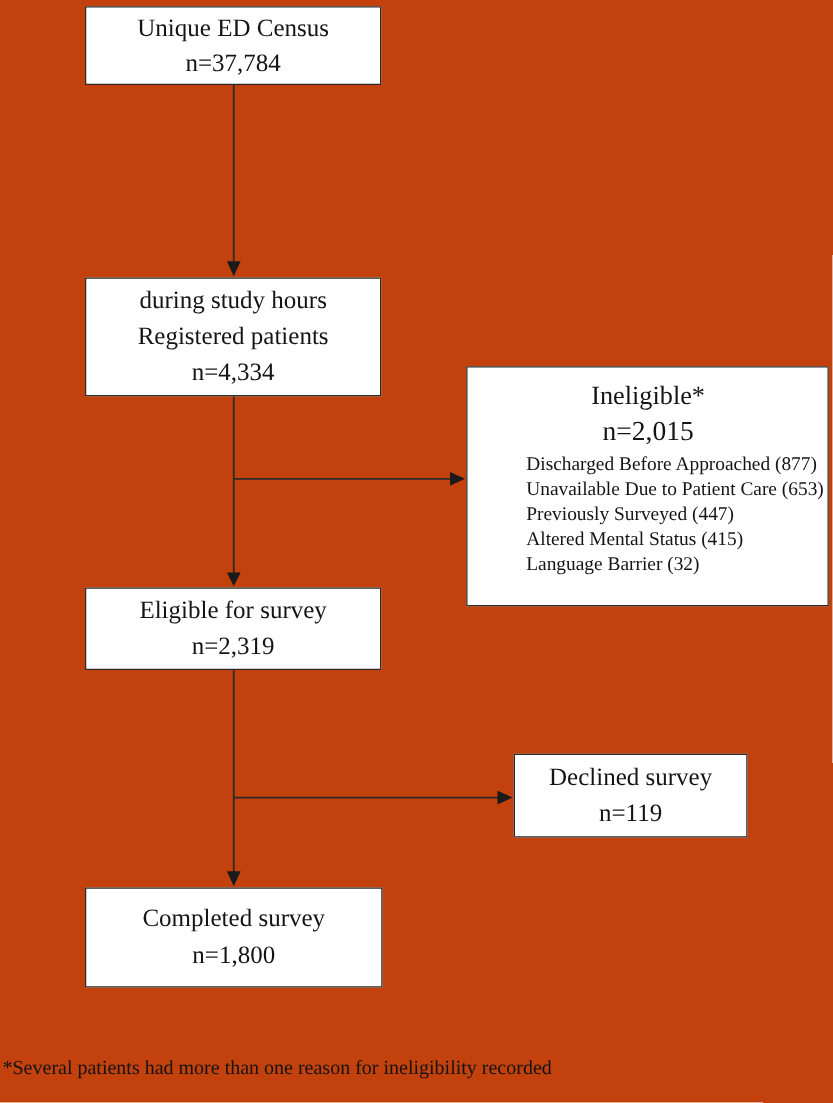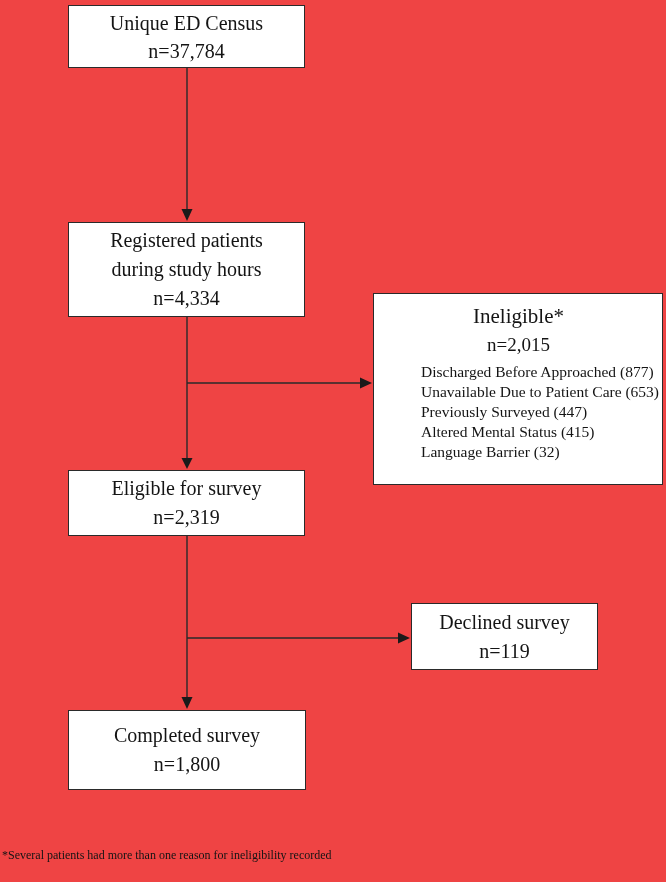--- a/index.html
+++ b/index.html
@@ -1,20 +1,20 @@
 <!DOCTYPE html>
 <html><head>
 <meta charset="utf-8">
 <style>
   html, body { margin: 0; padding: 0; background: #ffffff; }
   .canvas {
     position: relative;
     width: 666px;
     height: 882px;
-    background: #ef4444;
+    background: #c2410c;
     font-family: "Liberation Serif", "DejaVu Serif", serif;
     color: #141414;
     overflow: hidden;
   }
   .connectors {
     position: absolute;
     left: 0; top: 0;
     width: 666px; height: 882px;
     pointer-events: none;
   }
@@ -43,35 +43,35 @@
     text-align: left;
     padding: 9px 6px 4px 7px;
   }
   .ineligible-title {
     text-align: center;
     font-size: 21px;
     line-height: 27px;
   }
   .ineligible-count {
     text-align: center;
-    font-size: 19px;
+    font-size: 22px;
     line-height: 29px;
     margin-bottom: 3px;
   }
   .reason {
     font-size: 15.5px;
     line-height: 20px;
     white-space: nowrap;
     margin-left: 40px;
   }
   .footnote {
     position: absolute;
     left: 2px;
     top: 844px;
-    font-size: 12px;
+    font-size: 16px;
     line-height: 22px;
     white-space: nowrap;
   }
 </style>
 </head>
 <body>
 
 <div class="canvas">
 
   <svg class="connectors" viewBox="0 0 666 882" xmlns="http://www.w3.org/2000/svg">
@@ -91,22 +91,22 @@
     <line x1="187" y1="638" x2="399" y2="638" stroke="#2a2a2a" stroke-width="1.4"></line>
     <polygon points="398,632.5 398,643.5 410,638" fill="#1a1a1a"></polygon>
   </svg>
 
   <div class="box box-census">
     <div>Unique ED Census</div>
     <div>n=37,784</div>
   </div>
 
   <div class="box box-registered">
+    <div>during study hours</div>
     <div>Registered patients</div>
-    <div>during study hours</div>
     <div>n=4,334</div>
   </div>
 
   <div class="box box-ineligible">
     <div class="ineligible-title">Ineligible*</div>
     <div class="ineligible-count">n=2,015</div>
     <div class="reason">Discharged Before Approached (877)</div>
     <div class="reason">Unavailable Due to Patient Care (653)</div>
     <div class="reason">Previously Surveyed (447)</div>
     <div class="reason">Altered Mental Status (415)</div>

